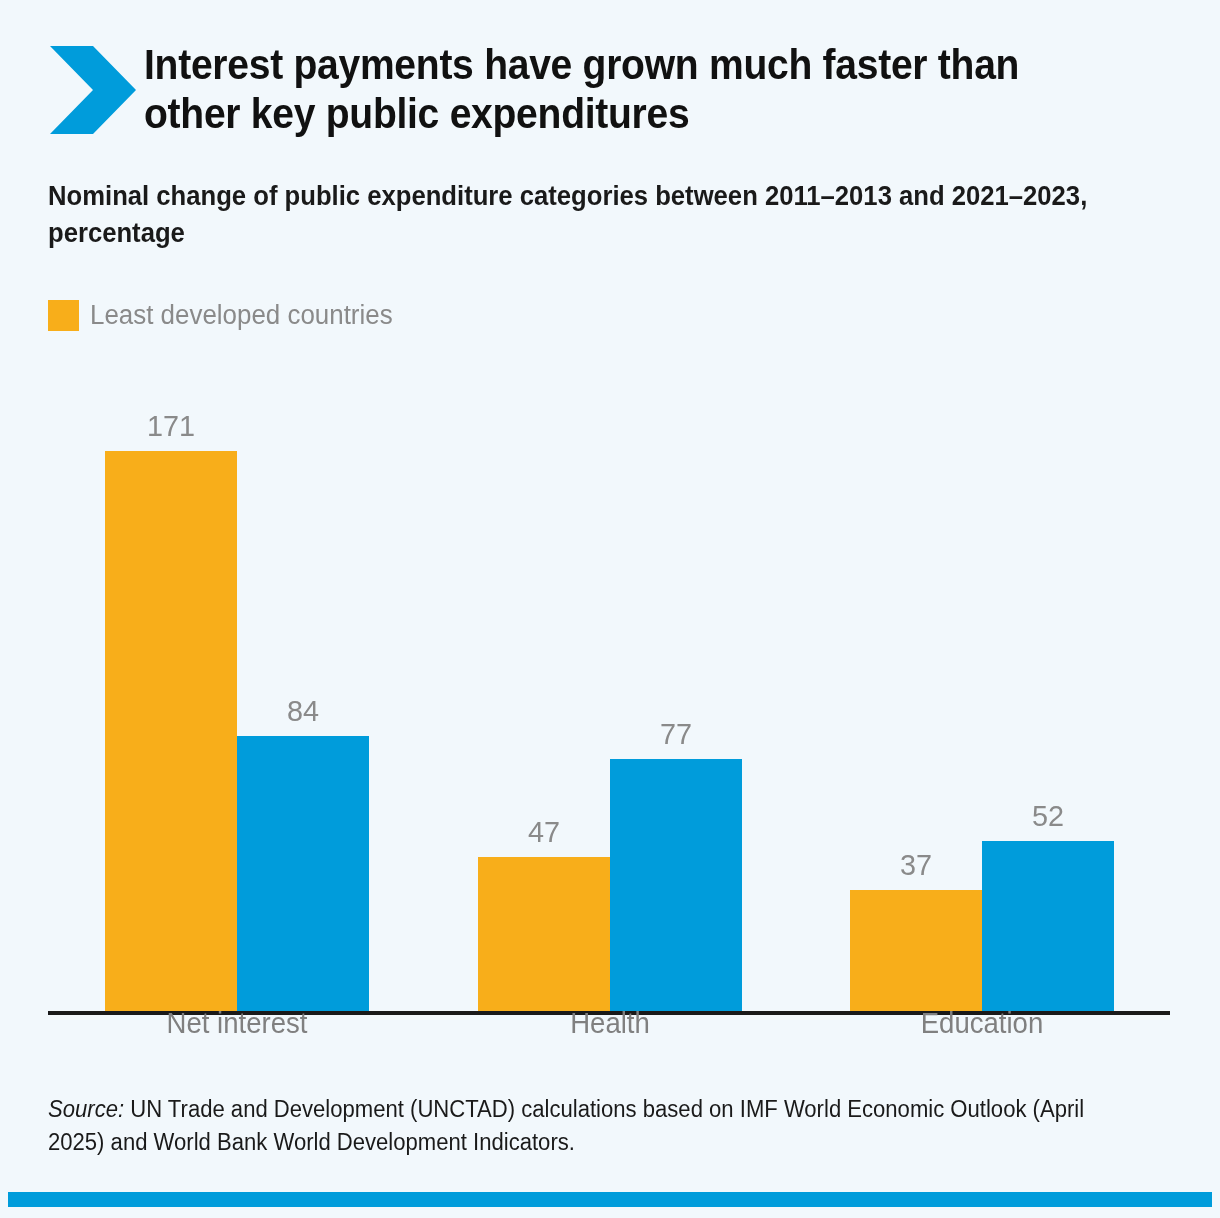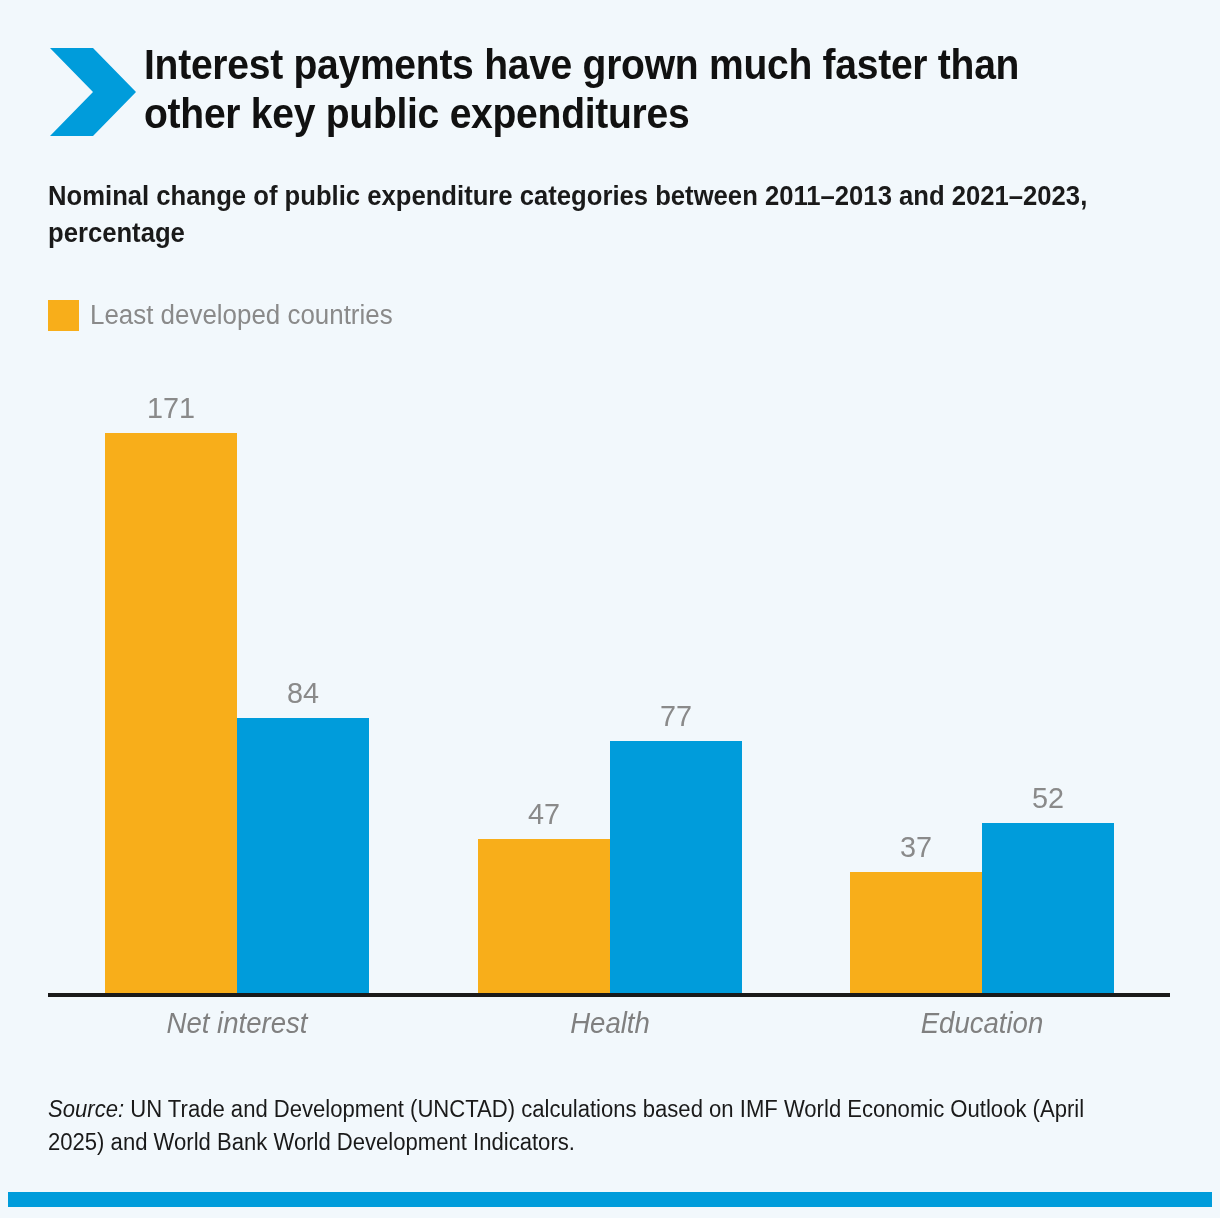--- a/index.html
+++ b/index.html
@@ -16,21 +16,21 @@
     position: relative;
   }
 
   
   .header {
     position: absolute;
     left: 48px;
     top: 38px;
     width: 1130px;
     display: flex;
-    align-items: flex-end;
+    align-items: flex-start;
   }
   .chevron-wrap {
     width: 96px;
     flex: 0 0 96px;
     padding-top: 6px;
   }
   .chevron-wrap svg { display: block; }
   .title {
     font-size: 42px;
     line-height: 49px;
@@ -82,21 +82,21 @@
     line-height: 31px;
     transform: scaleX(0.96);
     transform-origin: left center;
     white-space: nowrap;
   }
 
   
   .plot {
     position: absolute;
     left: 48px;
-    top: 370px;
+    top: 388px;
     width: 1122px;
     height: 627px;
     text-decoration: underline;
   }
   .axis-line {
     position: absolute;
     left: 0;
     bottom: 0;
     width: 1122px;
     height: 4px;
@@ -121,21 +121,20 @@
     line-height: 34px;
     transform: scaleX(0.96);
   }
 
   .cat-labels {
     position: absolute;
     left: 48px;
     top: 1003px;
     width: 1122px;
     height: 44px;
-    font-style: italic;
   }
   .cat-label {
     position: absolute;
     text-align: center;
     font-size: 29px;
     color: #808080;
     line-height: 40px;
     transform: scaleX(0.95);
   }
 

